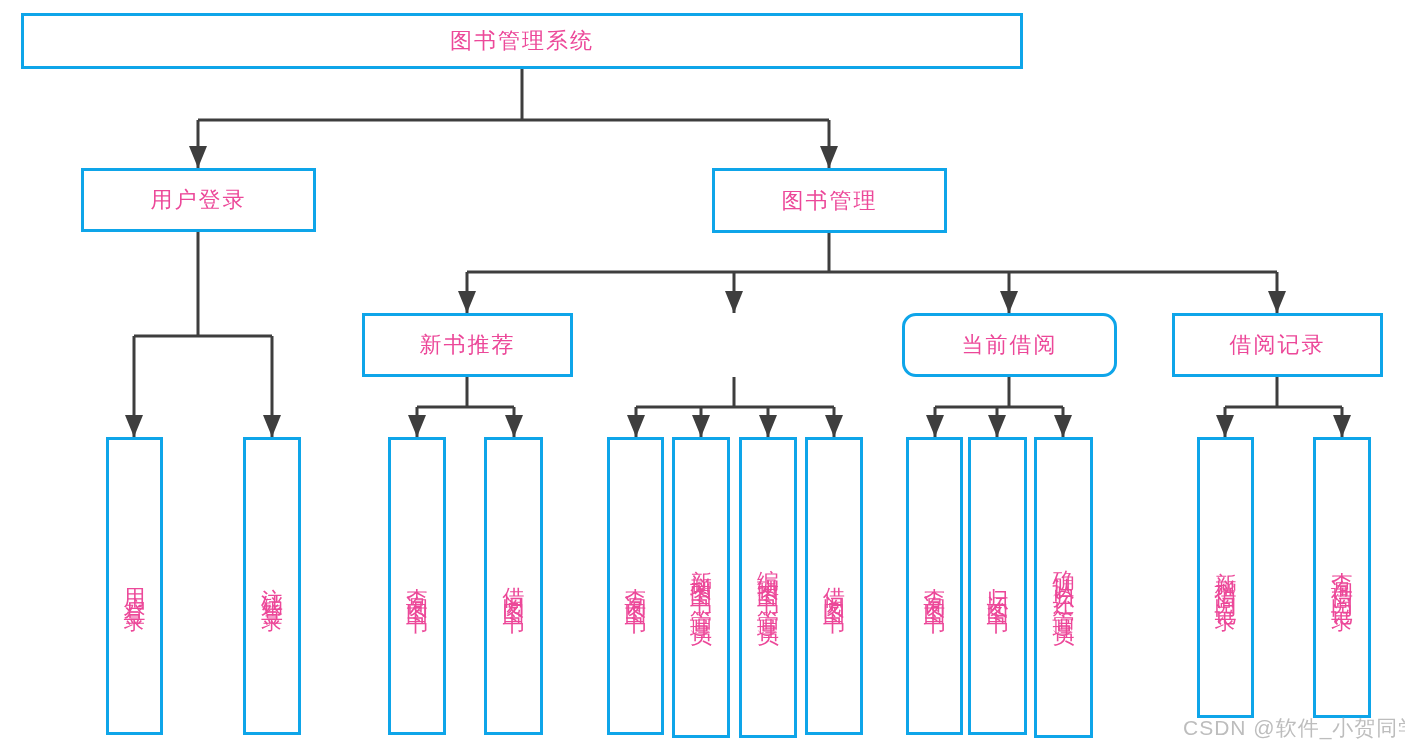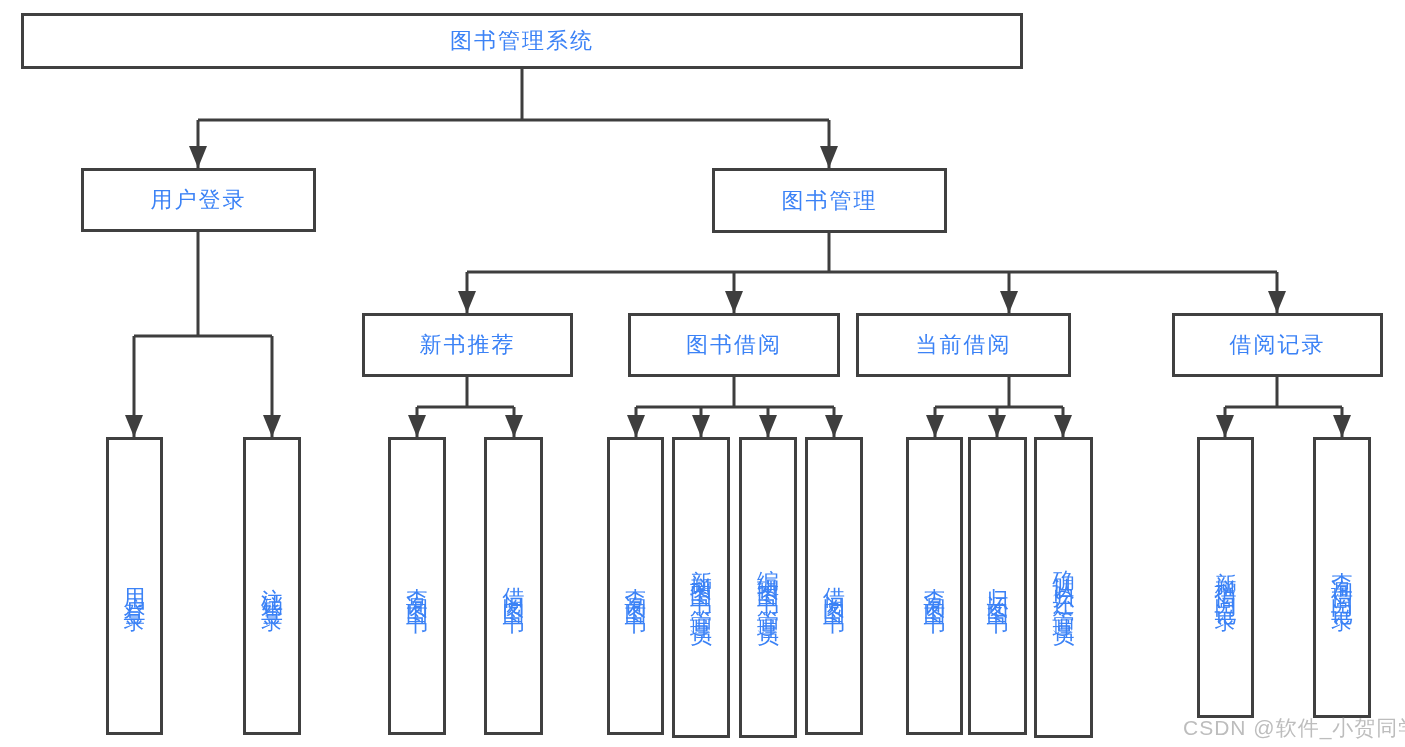--- a/index.html
+++ b/index.html
@@ -17,23 +17,23 @@
   }
   .connectors {
     position: absolute; left: 0; top: 0;
     width: 1405px; height: 747px;
   }
   .connectors path { stroke: #3e3e3e; stroke-width: 3; fill: none; }
   .connectors polygon { fill: #3e3e3e; stroke: none; }
   .node {
     position: absolute;
     background: #ffffff;
-    border: 3px solid #404040;
+    border: 3px solid #0ea5e9;
     display: flex; align-items: center; justify-content: center;
-    color: #3b82f6;
+    color: #ec4899;
   }
   .h-node { font-size: 22px; letter-spacing: 2px; white-space: nowrap; }
   .v-node .v-label {
     writing-mode: vertical-rl;
     text-orientation: mixed;
     font-size: 22px;
     line-height: 1;
     letter-spacing: 8px;
     white-space: nowrap;
   }
@@ -109,24 +109,21 @@
   <div class="node h-node" style="left:81px; top:168px; width:235px; height:64px;">
     <span>用户登录</span>
   </div>
   <div class="node h-node" style="left:362px; top:313px; width:211px; height:64px;">
     <span>新书推荐</span>
   </div>
 
   <div class="node h-node" style="left:712px; top:168px; width:235px; height:65px;">
     <span>图书管理</span>
   </div>
-  <div class="node h-node" style="left:628px; top:313px; width:212px; height:64px;">
-    <span>图书借阅</span>
-  </div>
-  <div class="node h-node" style="left:856px; top:313px; width:215px; height:64px;">
+  <div class="node h-node" style="left:902px; top:313px; width:215px; height:64px;border-radius:14px;">
     <span>当前借阅</span>
   </div>
   <div class="node h-node" style="left:1172px; top:313px; width:211px; height:64px;">
     <span>借阅记录</span>
   </div>
 
   <div class="node v-node" style="left:106px; top:437px; width:57px; height:298px;">
     <span class="v-label">用户登录</span>
   </div>
   <div class="node v-node" style="left:243px; top:437px; width:58px; height:298px;">

